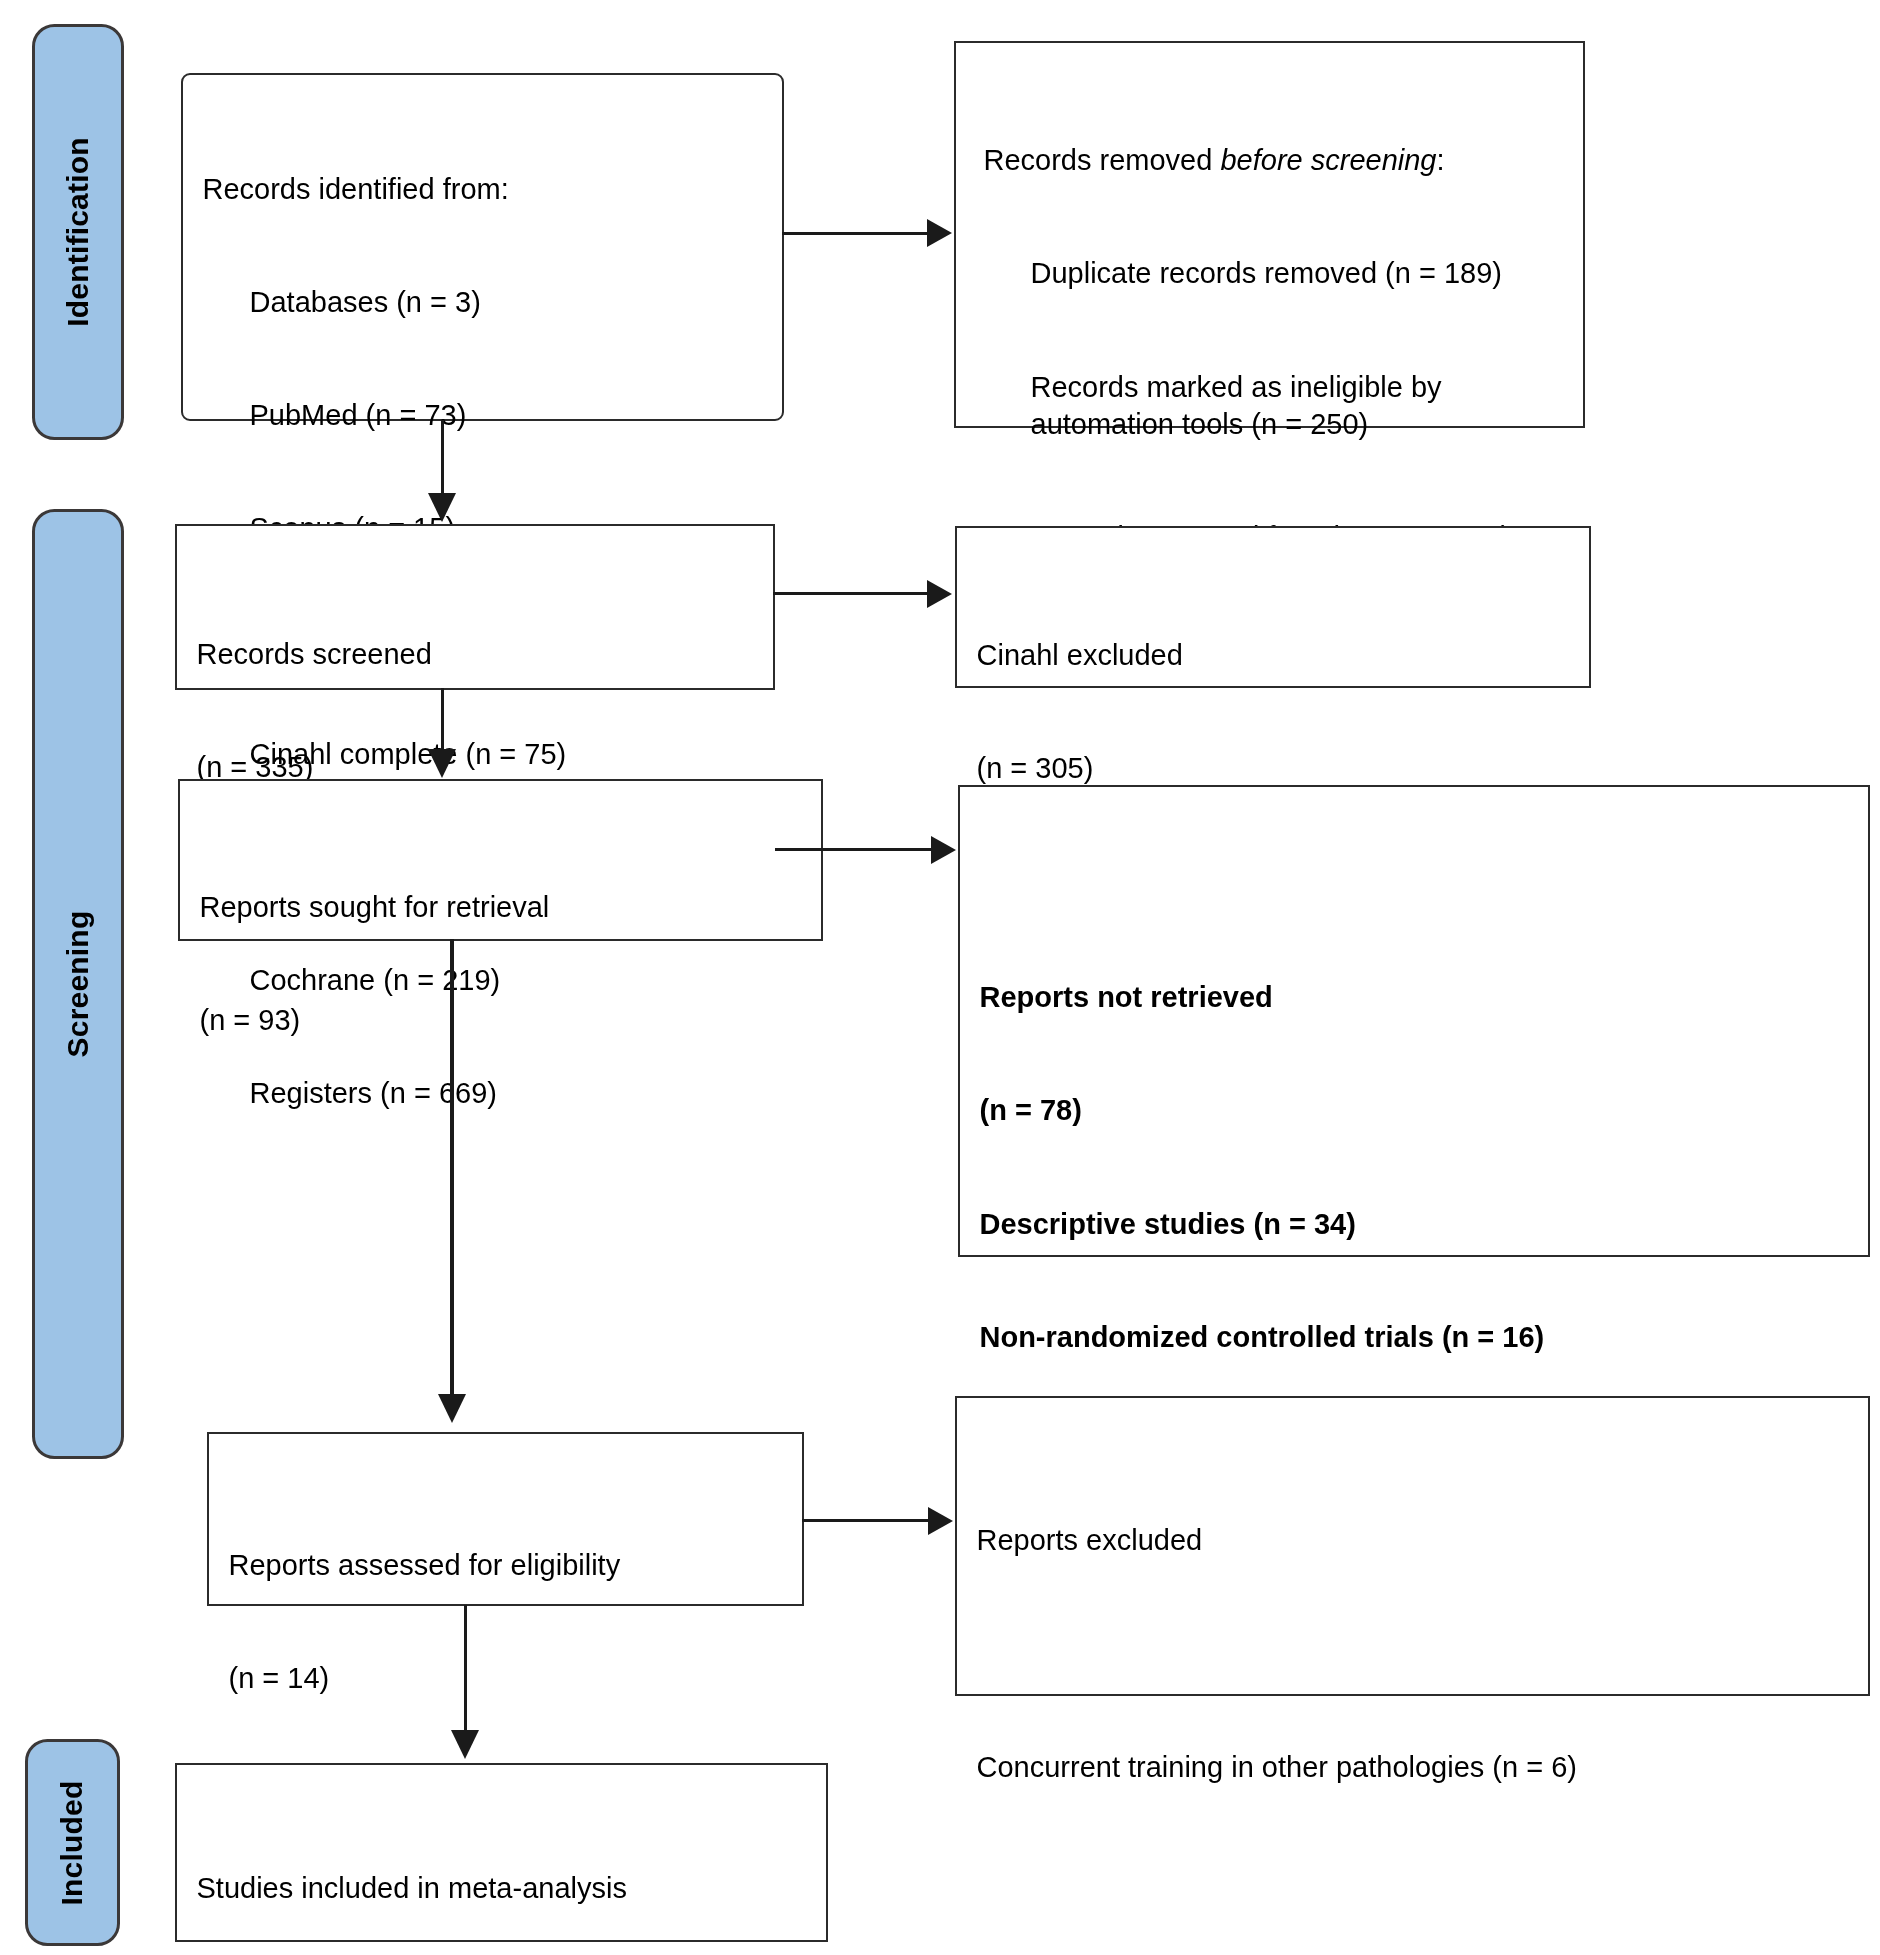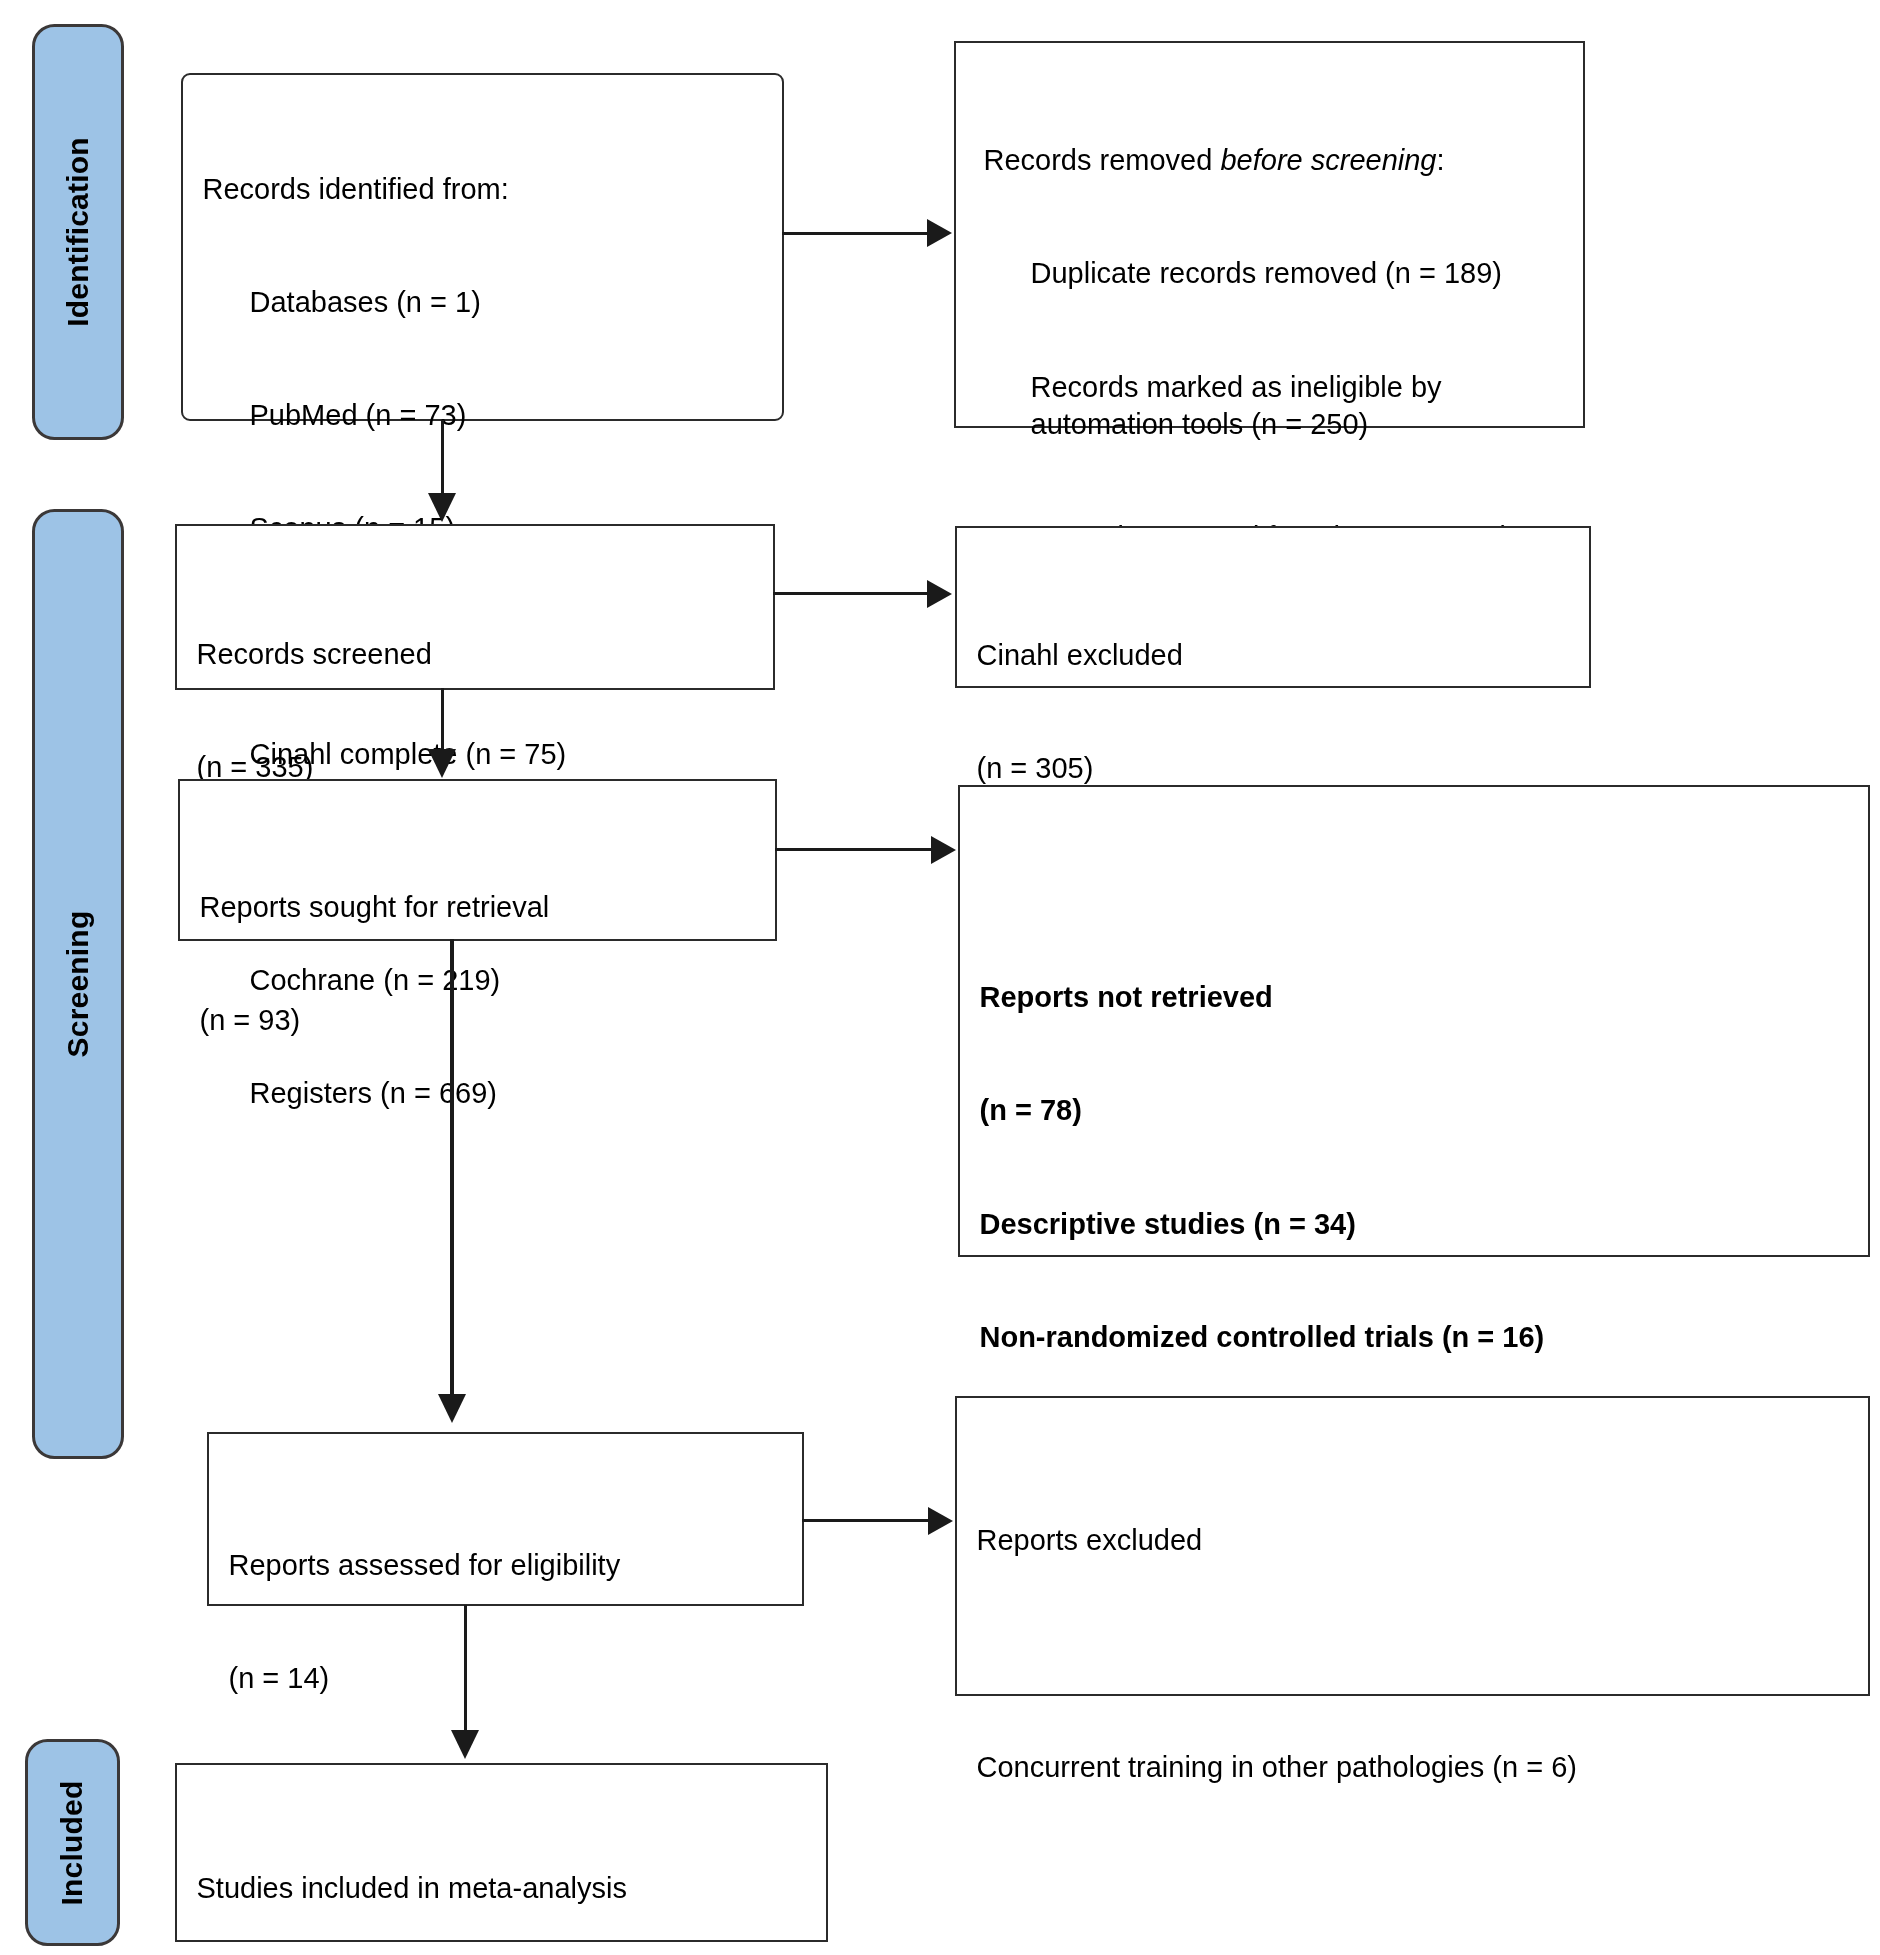--- a/index.html
+++ b/index.html
@@ -96,21 +96,21 @@
     <span class="stage-label">Screening</span>
   </div>
 
   <div class="stage-bar" style="left:25px; top:1739px; width:95px; height:207px;">
     <span class="stage-label">Included</span>
   </div>
 
   <div class="flow-box" style="left:181px; top:73px; width:603px; height:348px;border-radius:9px;">
     <div class="box-text" style="top:20.5px;">
       <div>Records identified from:</div>
-      <div class="indent-1">Databases (n = 1)</div>
+      <div class="indent-1">Databases (n = 3)</div>
       <div class="indent-1">PubMed (n = 73)</div>
       <div class="indent-1">Scopus (n = 15)</div>
       <div class="indent-1">Medline (n = 169)</div>
       <div class="indent-1">Cinahl complete (n = 75)</div>
       <div class="indent-1">Web of Science (n = 118)</div>
       <div class="indent-1">Cochrane (n = 219)</div>
       <div class="indent-1">Registers (n = 669)</div>
     </div>
   </div>
 
@@ -130,21 +130,21 @@
     </div>
   </div>
 
   <div class="flow-box" style="left:955px; top:526px; width:636px; height:162px;">
     <div class="box-text" style="top:34px;">
       <div>Cinahl excluded</div>
       <div>(n = 305)</div>
     </div>
   </div>
 
-  <div class="flow-box" style="left:178px; top:779px; width:599px; height:162px;padding-left:12px;">
+  <div class="flow-box" style="left:178px; top:779px; width:645px; height:162px;padding-left:12px;">
     <div class="box-text" style="top:33px;">
       <div>Reports sought for retrieval</div>
       <div>(n = 93)</div>
     </div>
   </div>
 
   <div class="flow-box" style="left:958px; top:785px; width:912px; height:472px;">
     <div class="box-text" style="top:117px;font-weight:bold;">
       <div>Reports not retrieved</div>
       <div>(n = 78)</div>

